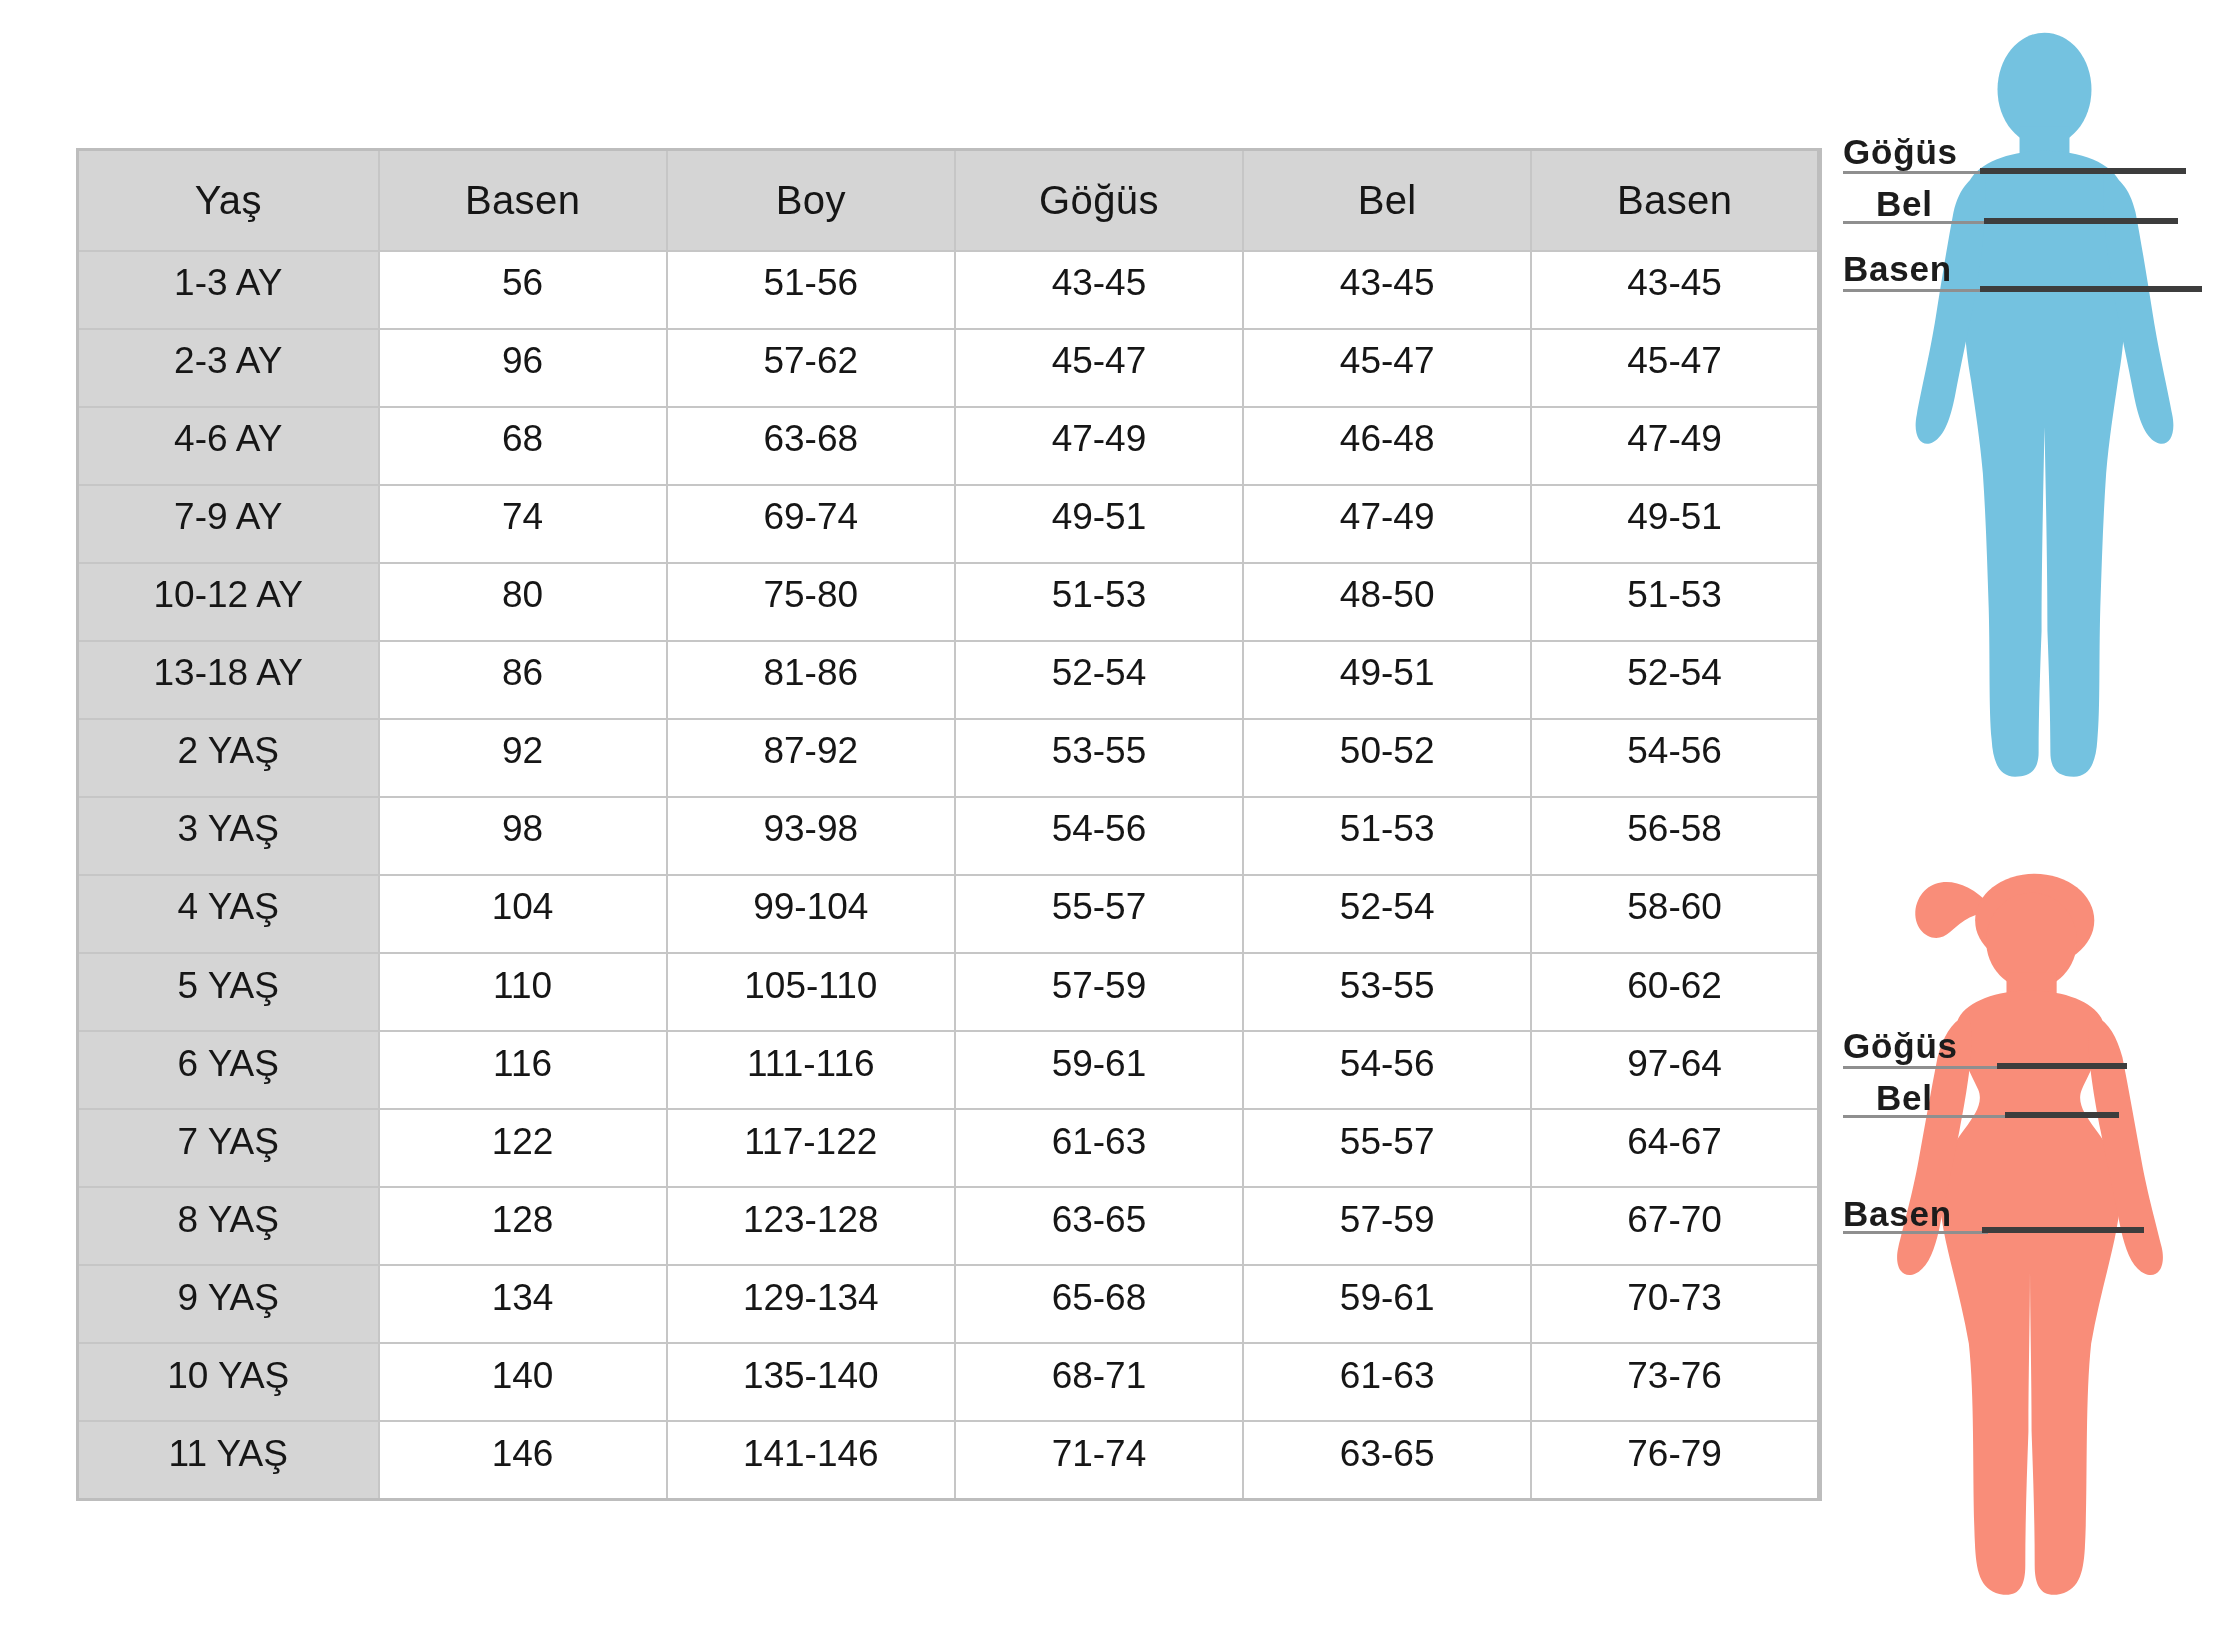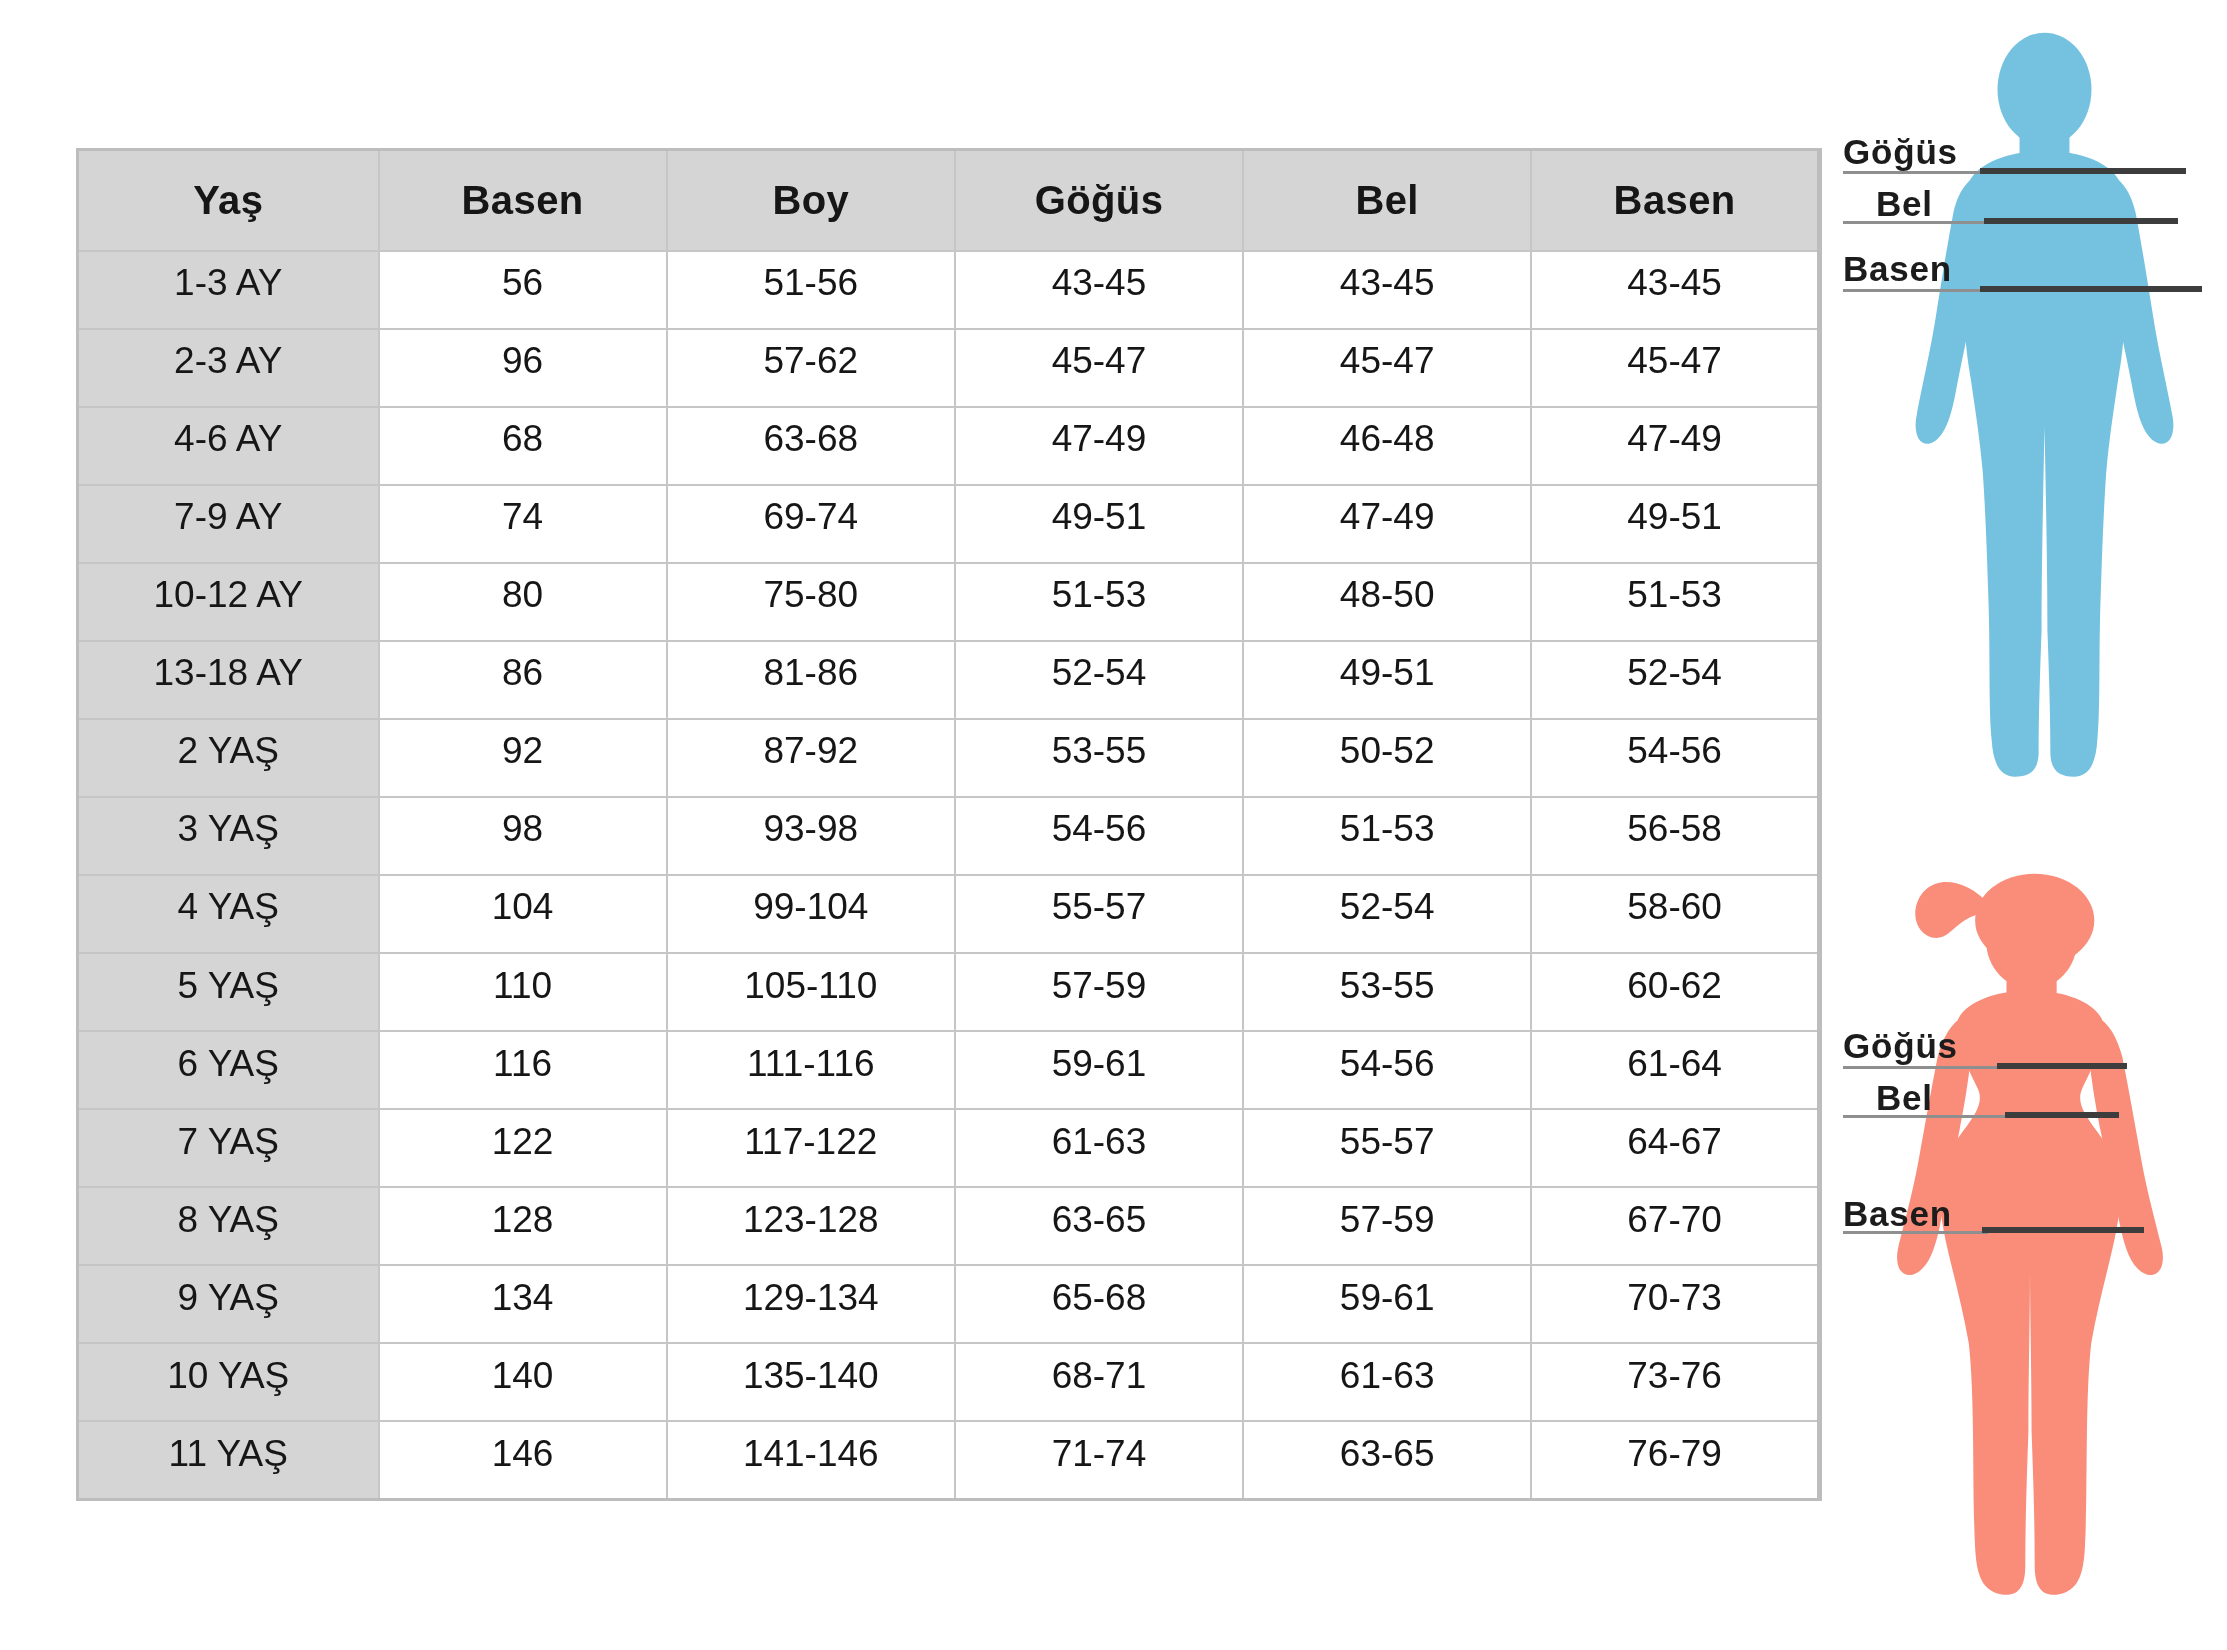--- a/index.html
+++ b/index.html
@@ -24,21 +24,21 @@
     border:2.5px solid var(--grid,#c6c6c6);
     text-align:center;
     vertical-align:middle;
     color:var(--text,#161616);
     overflow:hidden;
     white-space:nowrap;
   }
   table.size-table thead tr{height:101px;}
   table.size-table th{
     background:var(--header-bg,#d5d5d5);
-    font-size:40px;font-weight:bold;
+    font-size:40px;font-weight:normal;
     letter-spacing:0.4px;
   }
   table.size-table td{
     background:#ffffff;
     font-size:37px;font-weight:normal;
     padding-bottom:13.3px;
   }
   table.size-table td:first-child{
     background:var(--age-col-bg,#d5d5d5);
   }
@@ -157,21 +157,21 @@
           <td>57-59</td>
           <td>53-55</td>
           <td>60-62</td>
         </tr>
         <tr>
           <td>6 YAŞ</td>
           <td>116</td>
           <td>111-116</td>
           <td>59-61</td>
           <td>54-56</td>
-          <td>61-64</td>
+          <td>97-64</td>
         </tr>
         <tr>
           <td>7 YAŞ</td>
           <td>122</td>
           <td>117-122</td>
           <td>61-63</td>
           <td>55-57</td>
           <td>64-67</td>
         </tr>
         <tr>

